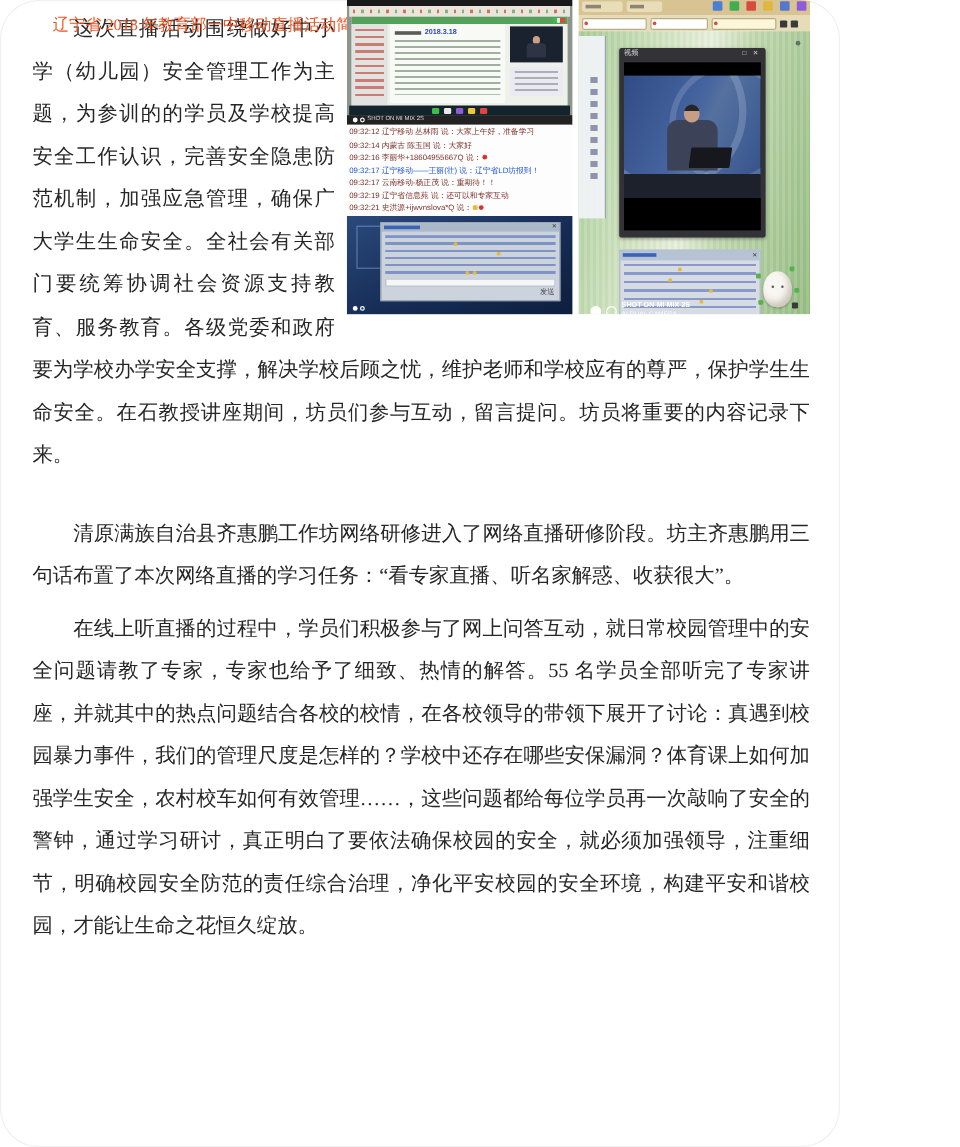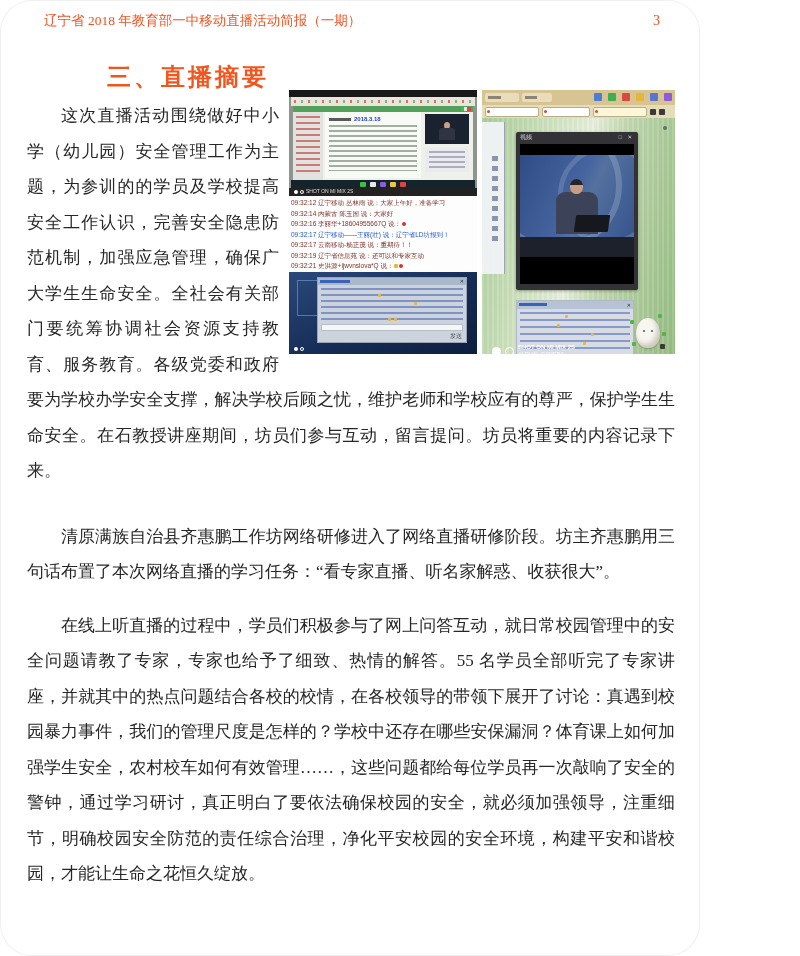--- a/index.html
+++ b/index.html
@@ -18,21 +18,21 @@
   .section-heading{margin:62px 0 0 107px;padding:0;height:30px;line-height:30px;
        font-family:"Liberation Sans","DejaVu Sans",sans-serif;
        font-size:24px;font-weight:bold;color:#f0561d;letter-spacing:3px;}
 
   .content{padding:0 25px 0 27px;}
   .para{margin:0;font-size:17px;line-height:35.5px;text-align:justify;
         text-indent:34px;color:#262626;}
   .p1{margin-top:6px;}
   .p2{margin-top:30px;}
   .p3{margin-top:14px;}
-  .p4{margin-top:18px;}
+  .p4{margin-top:8px;}
 
   
   .photo-collage{float:right;width:386px;height:264px;margin:-8px 0 14px 10px;
                  position:relative;overflow:hidden;background:#fff;}
   .col-left{position:absolute;left:0;top:0;width:188px;height:264px;}
   .col-right{position:absolute;left:193px;top:0;width:193px;height:264px;overflow:hidden;}
 
   
   .monitor{position:absolute;left:0;top:0;width:188px;height:106px;background:#8e958e;overflow:hidden;}
   .mon-bezel{position:absolute;top:0;left:0;right:0;height:7px;background:#191919;}
@@ -157,21 +157,20 @@
 </head>
 <body>
 
 <div class="page">
 
   <div class="header">
     <span>辽宁省 2018 年教育部一中移动直播活动简报（一期）</span>
     <span class="pageno">3</span>
   </div>
 
-  <h2 class="section-heading">三、直播摘要</h2>
 
   <div class="content">
 
     <div class="photo-collage">
 
       <div class="col-left">
 
         <div class="monitor">
           <div class="mon-bezel"></div>
           <div class="mon-chrome"></div>

